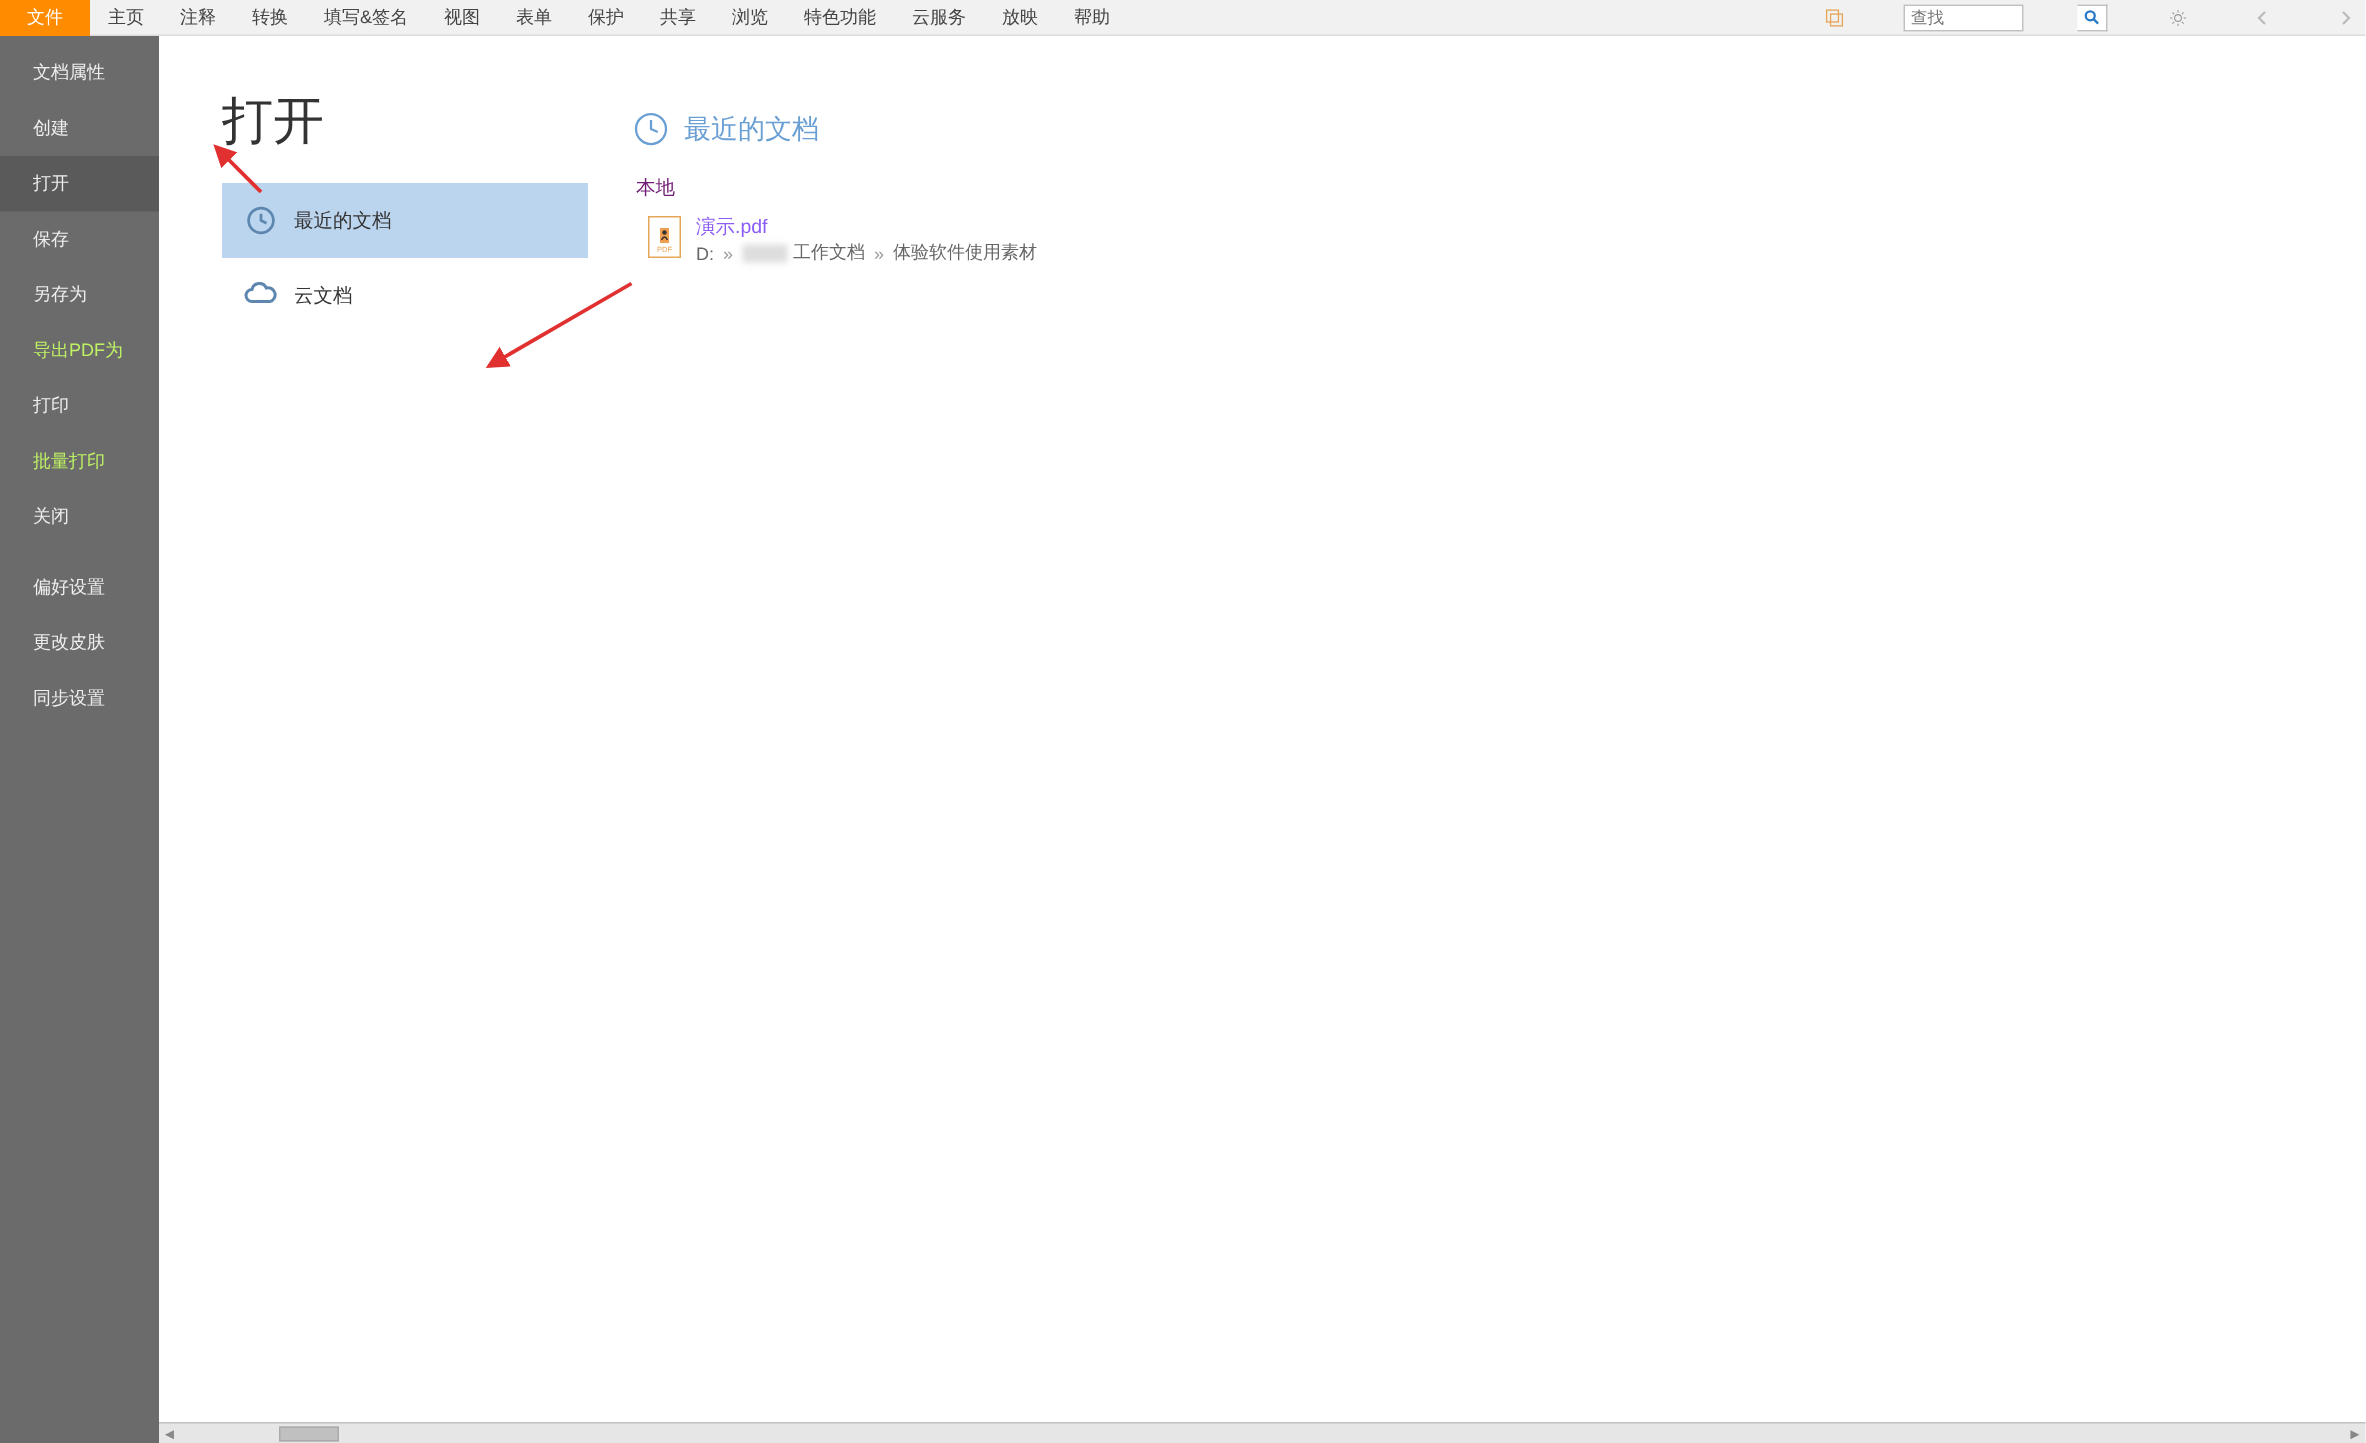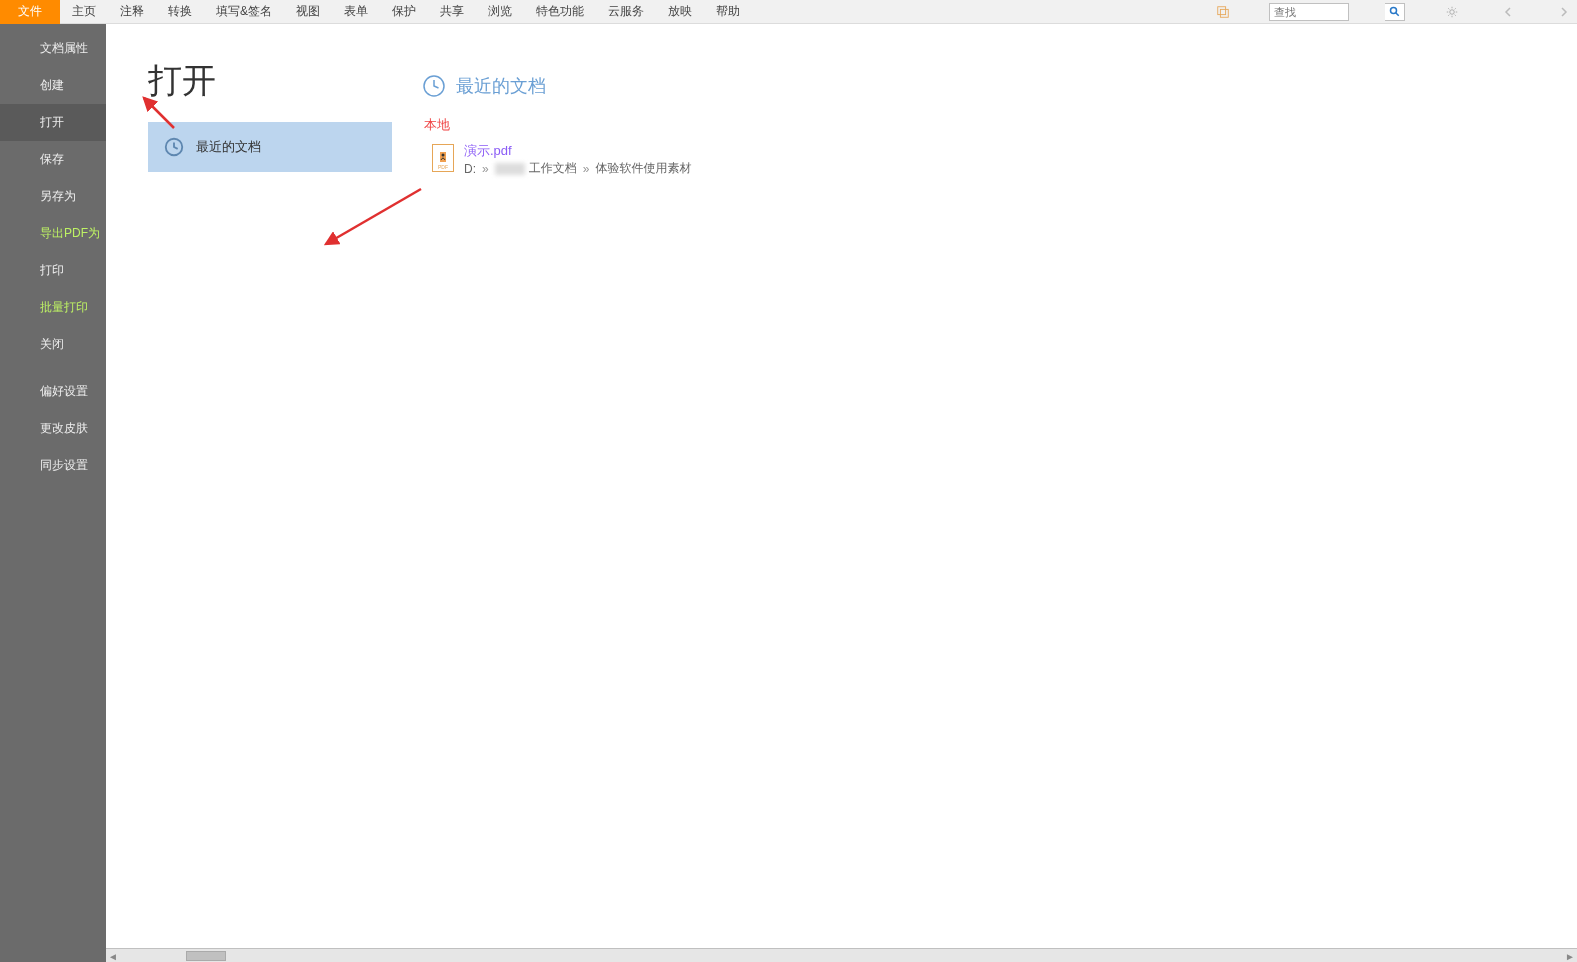--- a/index.html
+++ b/index.html
@@ -15,41 +15,41 @@
     .search-input { width: 80px; height: 18px; border: 1px solid #c0c0c0; background: #fff; font-size: 11px; padding: 0 4px; color: #888;}
     .search-btn { width: 20px; height: 18px; display:flex;align-items:center;justify-content:center; border:1px solid #c0c0c0; border-left:none; background:#fff; cursor:pointer;}
     .gear-btn, .nav-arrow { width: 18px; height: 18px; display:flex;align-items:center;justify-content:center; cursor:pointer; margin-left:2px;}
     .nav-arrow { color:#aaa; }
     
     
     .body-row { flex: 1; display: flex; overflow: hidden;}
     
     
     .sidebar { width: 106px; background: #6b6b6b; display: flex; flex-direction: column; padding-top: 6px; }
-    .sidebar-item { color: #eee; font-size: 12px; padding: 10px 0 10px 40px; cursor: pointer; }
+    .sidebar-item { color: #eee; font-size: 12px; padding: 10px 0 10px 22px; cursor: pointer; }
     .sidebar-item.selected { background: #5a5a5a; }
     .sidebar-item.disabled { color: #bef264; }
     .sidebar-gap { height: 10px; }
 
     
     .middle-panel { width: 286px; background: #fff; padding: 20px 0 0 0; border-right: 0; }
     .page-title { font-size: 34px; font-weight: 300; color: #333; margin: 14px 0 18px 42px; }
     
     .location-list { display:flex; flex-direction:column; padding-left: 42px; padding-right: 0; }
     .location-item { display: flex; align-items: center; height: 50px; padding-left: 14px; padding-right:8px; cursor: pointer; font-size: 13px; color: #333;}
     .location-item.selected { background: #bcd5ee; }
     .location-icon { width: 24px; height: 24px; margin-right: 10px; display:flex;align-items:center;justify-content:center; flex-shrink:0;}
     
     .arrow-annotation { position:absolute; pointer-events:none; }
 
     
     .content-panel { flex: 1; background: #fff; padding: 20px 0 0 30px;}
     .content-header { display:flex; align-items:center; gap: 10px; margin-top: 30px; margin-bottom: 18px;}
     .content-header-title { font-size: 18px; color: #6a9fd4; font-weight: 400;}
-    .section-label { font-size: 13px; color: #ef4444; margin-bottom: 6px; margin-left: 2px;}
+    .section-label { font-size: 13px; color: #701a75; margin-bottom: 6px; margin-left: 2px;}
     
     .recent-file { display: flex; align-items: flex-start; padding: 2px 0 2px 10px; cursor: pointer;}
     .file-icon { width: 22px; height: 28px; border:1px solid #e6a657; display:flex;align-items:center;justify-content:center; margin-right: 10px; margin-top:2px; flex-shrink:0; position:relative; background:#fff;}
     .file-icon::after { content:"PDF"; font-size:5px; color:#e6a657; position:absolute; bottom:1px;}
     .file-info { display:flex; flex-direction:column;}
     .file-name { font-size: 13px; color: #8b5cf6;}
     .file-path { font-size: 12px; color: #666; display:flex; align-items:center; gap:4px;}
     .file-path .blurred { filter: blur(2px); display:inline-block; width:30px; height:12px; background: #ddd;}
     .sep { color:#999; margin: 0 2px;}
 
@@ -148,20 +148,28 @@
       <div class="location-item selected">
         <div class="location-icon">
           <svg width="22" height="22" viewBox="0 0 24 24">
               <circle cx="12" cy="12" r="9" fill="none" stroke="#5e87b0" stroke-width="2"></circle>
               <path d="M12 7 L12 12 L16 14" fill="none" stroke="#5e87b0" stroke-width="2"></path>
             </svg>
         </div>
         <span>最近的文档</span>
       </div>
 
+      <div class="location-item">
+        <div class="location-icon">
+          <svg width="24" height="24" viewBox="0 0 24 24">
+              <path d="M6 16 a4 4 0 0 1 0-8 a5 5 0 0 1 9.5-1 A4 4 0 0 1 18 16 Z" fill="none" stroke="#5e87b0" stroke-width="2"></path>
+            </svg>
+        </div>
+        <span>云文档</span>
+      </div>
 
 
     </div>
 
     <svg class="arrow-annotation" style="left:30px; top:66px;" width="40" height="40">
       <defs>
           <marker id="ah1" markerWidth="6" markerHeight="6" refX="5" refY="3" orient="auto">
             <path d="M0,0 L6,3 L0,6 Z" fill="#e03030"></path>
           </marker>
         </defs>

